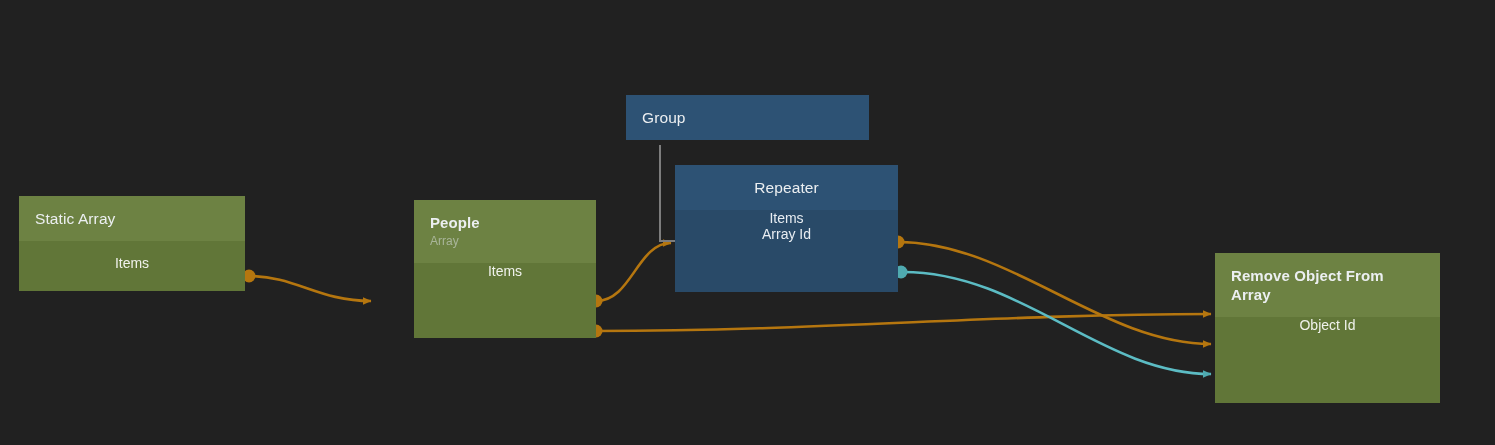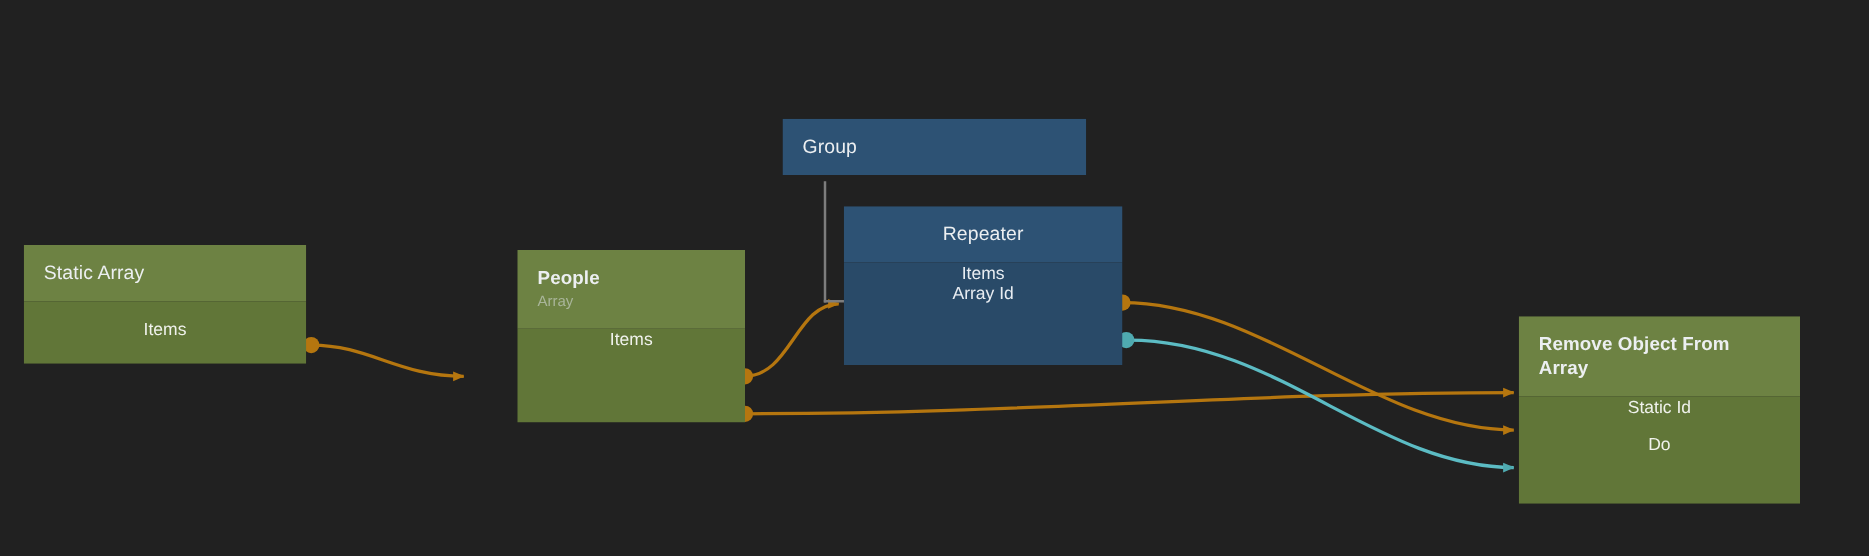--- a/index.html
+++ b/index.html
@@ -188,21 +188,18 @@
       </div>
     </div>
   </div>
 
   <div class="node green" id="node-remove">
     <div class="node-header">
       <div class="node-title">Remove Object From Array</div>
     </div>
     <div class="node-body">
       <div class="port-row in">
-        <span class="port-label">Static Id</span>
-      </div>
-      <div class="port-row in">
-        <span class="port-label">Do</span>
+        <span class="port-label">Object Id</span>
       </div>
     </div>
   </div>
 
 </div>
 
 </body></html>

